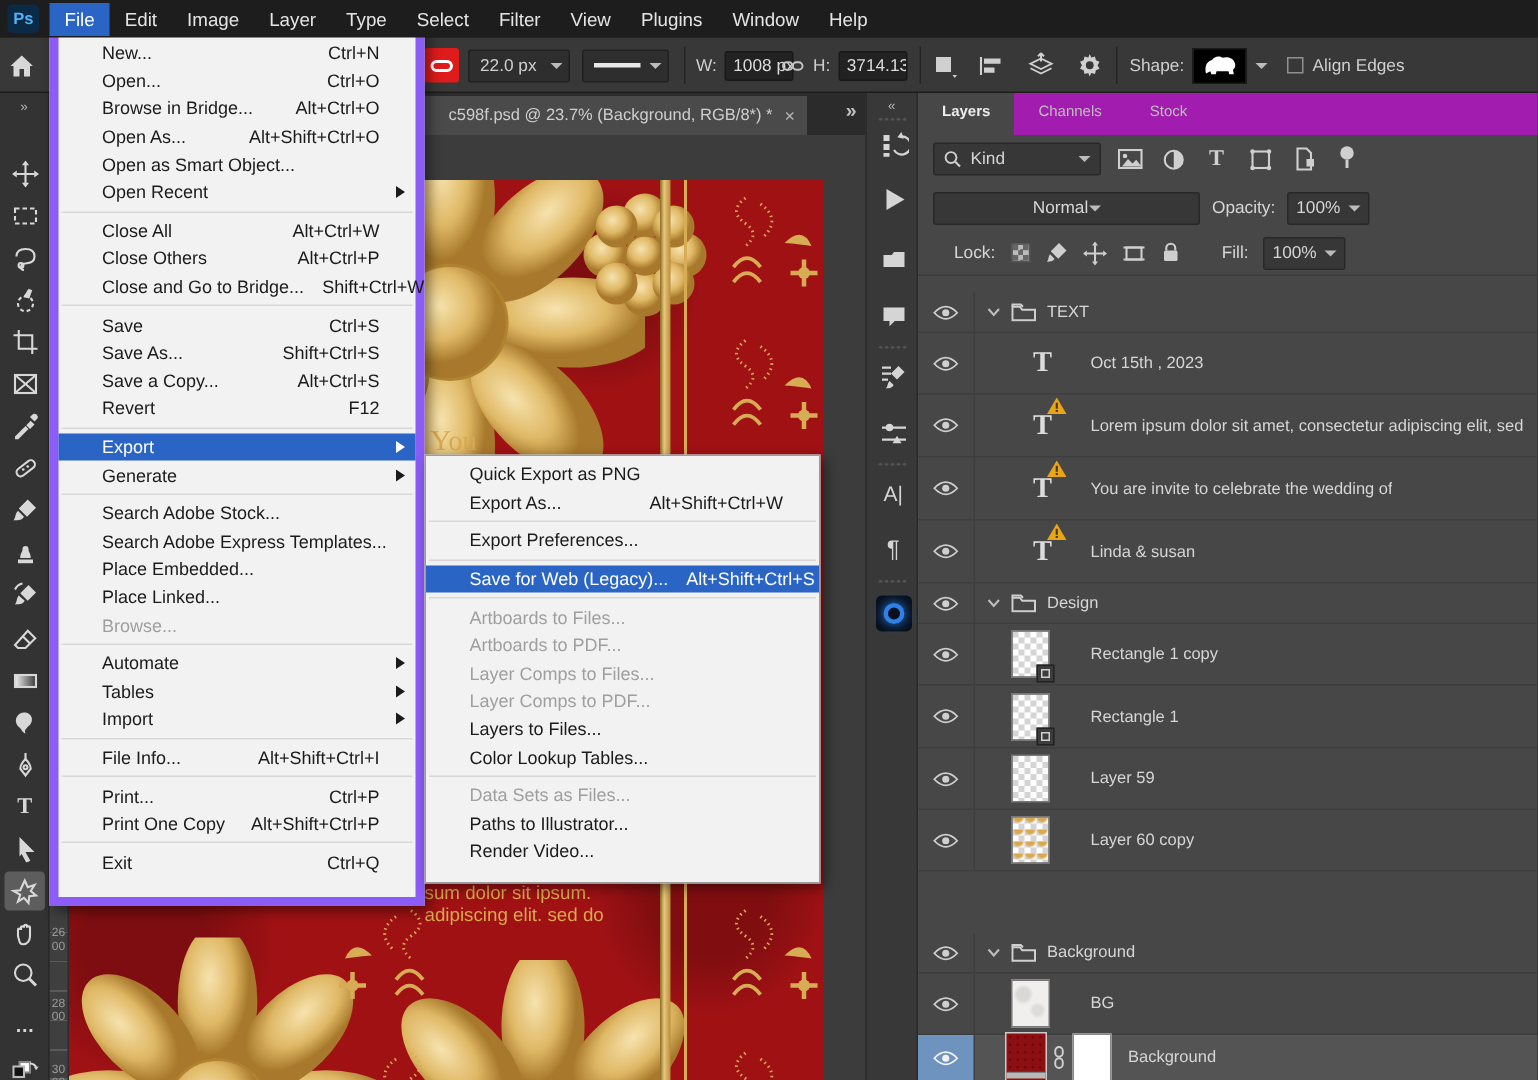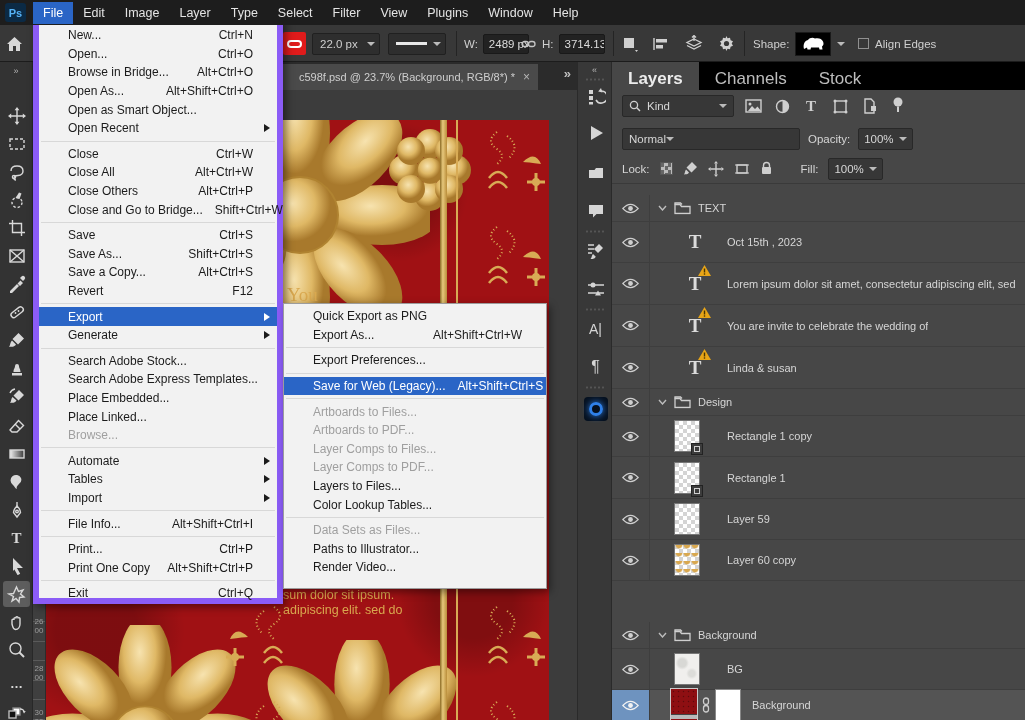--- a/index.html
+++ b/index.html
@@ -83,33 +83,33 @@
   .dock-ic svg{stroke:#d5d5d5;fill:none;stroke-width:1.5;}
   .dock-ic .fil{fill:#d5d5d5;stroke:none;}
   .docktxt{color:#d5d5d5;font-size:14px;}
   .dotrow{position:absolute;left:7px;width:20px;height:3px;
     background-image:radial-gradient(circle,#555 1px,transparent 1.2px);background-size:4px 3px;}
   #pluginring{width:24px;height:24px;border-radius:4px;background:#06101e;display:flex;align-items:center;justify-content:center;}
   #pluginring .ring{width:14px;height:14px;border-radius:50%;border:3.5px solid #2f80e8;box-shadow:0 0 7px #2f80e8;}
 
   
   #layerspanel{position:absolute;left:612px;top:62px;width:413px;height:658px;background:#474747;z-index:5;color:#d6d6d6;}
-  #ptabs{position:absolute;left:0;top:0;width:413px;height:28px;background:#000000;display:flex;font-size:17px;}
+  #ptabs{position:absolute;left:0;top:0;width:413px;height:28px;background:#a21caf;display:flex;font-size:10px;}
   .ptab{padding:7px 16px 0;height:28px;color:#bdbdbd;}
   .ptab.active{background:#474747;color:#ececec;font-weight:bold;}
   #filterrow{position:absolute;left:0;top:28px;width:413px;height:32px;display:flex;align-items:center;gap:9px;padding:0 10px;}
   .dk{background:#373737;border:1px solid #282828;border-radius:2px;}
   #kindsel{width:112px;height:22px;display:flex;align-items:center;gap:6px;padding:0 6px;font-size:11.5px;}
   .ficon{display:flex;align-items:center;justify-content:center;width:20px;height:20px;}
   .ficon svg{stroke:#cfcfcf;fill:none;stroke-width:1.4;}
   .ficon .fil{fill:#cfcfcf;stroke:none;}
   #blendrow{position:absolute;left:0;top:62px;width:413px;height:30px;display:flex;align-items:center;gap:8px;padding:0 10px;font-size:11.5px;}
-  #blendsel{width:178px;height:22px;display:flex;align-items:center;justify-content:flex-start;padding:0 6px;}
+  #blendsel{width:178px;height:22px;display:flex;align-items:center;justify-content:center;padding:0 6px;}
   .valfield{height:22px;display:flex;align-items:center;gap:5px;padding:0 5px;}
-  #lockrow{position:absolute;left:0;top:92px;width:413px;height:30px;display:flex;align-items:center;gap:10px;padding:0 10px;font-size:11.5px;
+  #lockrow{position:absolute;left:0;top:92px;width:413px;height:30px;display:flex;align-items:center;gap:10px;padding:0 24px;font-size:11.5px;
     border-bottom:1px solid #3a3a3a;}
   .checker12{width:13px;height:13px;border:1px solid #555;
     background-image:conic-gradient(#bbb 0 25%,#666 0 50%,#bbb 0 75%,#666 0);background-size:7px 7px;}
   .lockic svg{stroke:#cfcfcf;fill:none;stroke-width:1.4;}
   .lockic .fil{fill:#cfcfcf;stroke:none;}
 
   #layerlist{position:absolute;left:0;top:133px;width:413px;height:525px;overflow:hidden;}
   .lrow{position:absolute;left:0;width:413px;border-bottom:1px solid #3e3e3e;font-size:11px;}
   .lrow.sel{background:#545454;}
   .eyec{position:absolute;left:0;top:0;bottom:0;width:38px;border-right:1px solid #3e3e3e;
@@ -820,21 +820,21 @@
   <div class="ob" style="left:388px">
     <div class="obsel" style="width:58px;justify-content:space-between">
       <div style="width:32px;height:3px;background:#e8e8e8"></div>
       <span class="chev"></span>
     </div>
   </div>
   <div class="obdiv" style="left:456px"></div>
   <div class="ob" style="left:464px;gap:5px">
     <span>W:</span>
     <div class="obfield" style="width:46px">
-        <span>2489 px</span>
+        <span>1008 px</span>
       </div>
   </div>
   <div class="ob" style="left:521px">
     <svg width="15" height="10" viewBox="0 0 15 10">
         <rect x="1" y="2.5" width="6.5" height="5" rx="2.5" fill="none" stroke="#c5c5c5" stroke-width="1.3"></rect>
         <rect x="7.5" y="2.5" width="6.5" height="5" rx="2.5" fill="none" stroke="#c5c5c5" stroke-width="1.3"></rect>
       </svg>
   </div>
   <div class="ob" style="left:542px;gap:5px">
     <span>H:</span>
@@ -918,24 +918,20 @@
     </div>
   <div class="mi">
       <span class="lbl">Open as Smart Object...</span>
     </div>
   <div class="mi">
       <span class="lbl">Open Recent</span>
       <span class="sub"></span>
     </div>
   <div class="msep"></div>
   <div class="mi">
-      <span class="lbl">Close</span>
-      <span class="sc">Ctrl+W</span>
-    </div>
-  <div class="mi">
       <span class="lbl">Close All</span>
       <span class="sc">Alt+Ctrl+W</span>
     </div>
   <div class="mi">
       <span class="lbl">Close Others</span>
       <span class="sc">Alt+Ctrl+P</span>
     </div>
   <div class="mi">
       <span class="lbl">Close and Go to Bridge...</span>
       <span class="sc">Shift+Ctrl+W</span>

